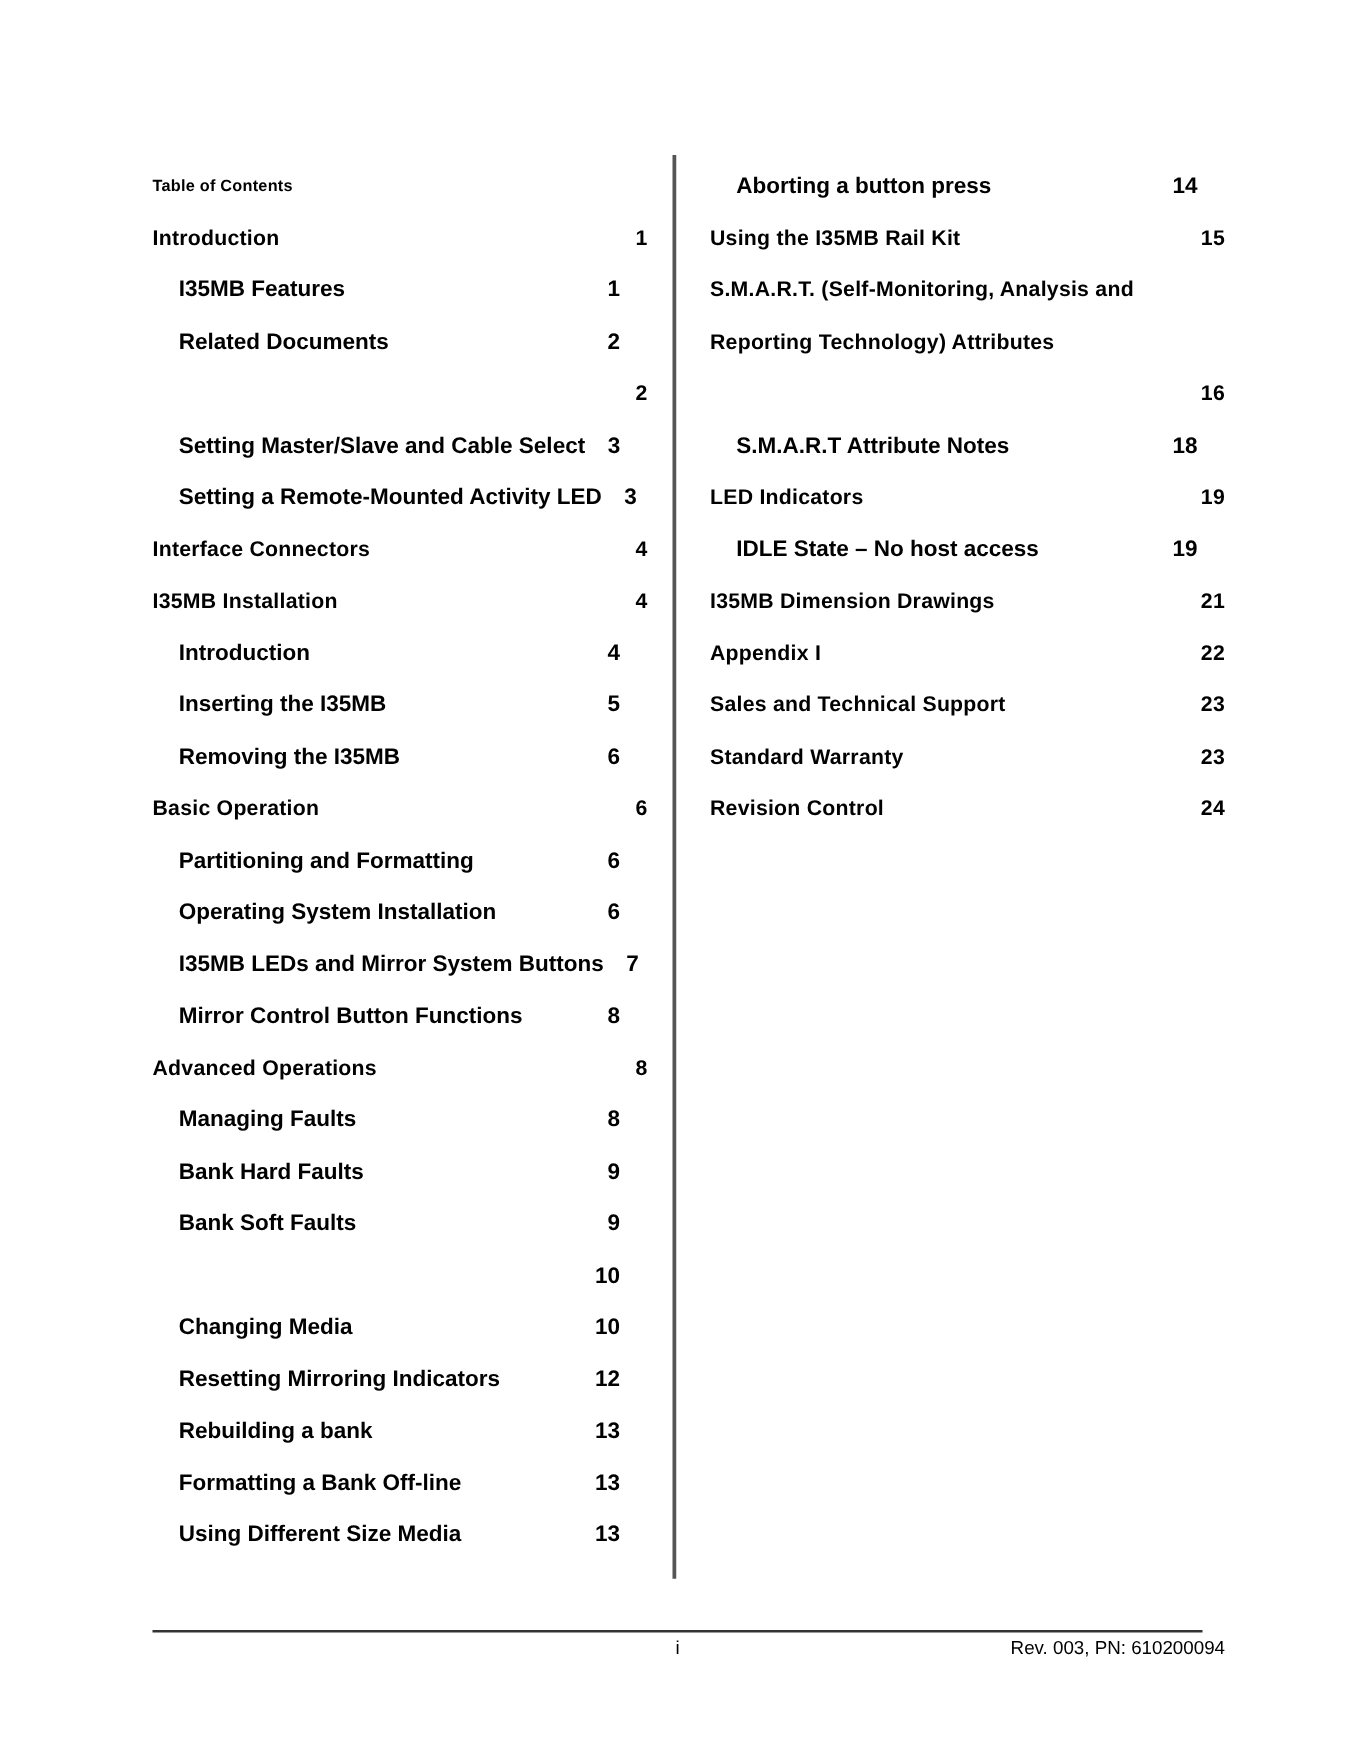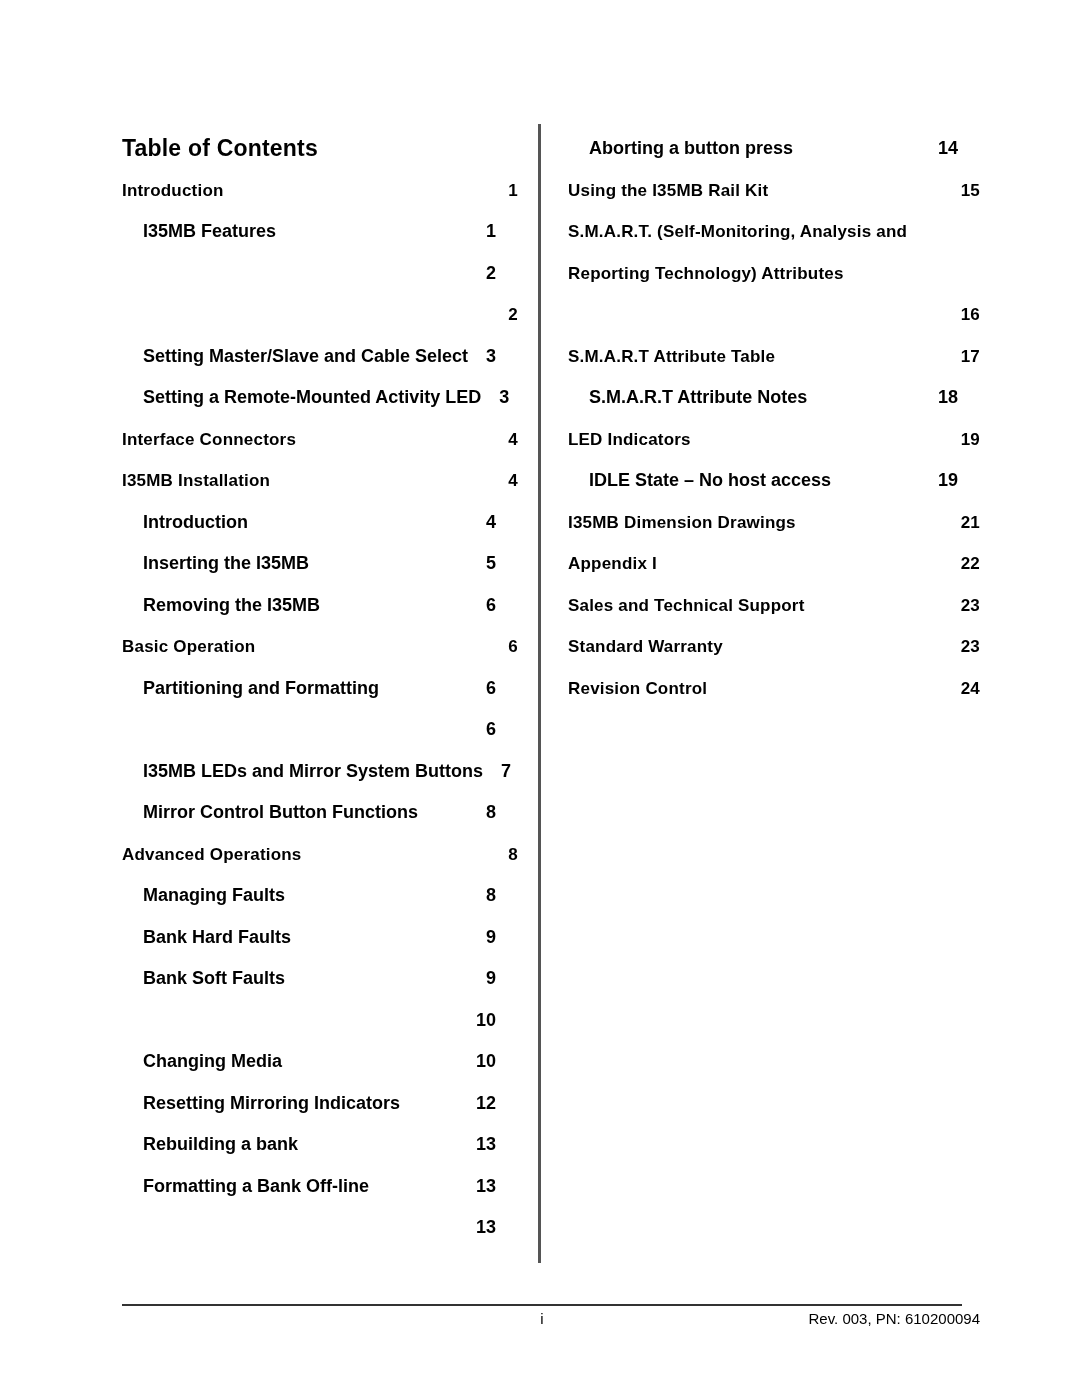--- a/index.html
+++ b/index.html
@@ -38,21 +38,21 @@
     position: absolute;
     left: 538px;
     top: 124px;
     width: 3px;
     height: 1139px;
     background: #555555;
   }
 
   
   .toc-title {
-    font-size: 23px;
+    font-size: 13px;
     font-weight: bold;
     letter-spacing: 0.2px;
     line-height: 41.5px;
     height: 41.5px;
     margin: 0;
     white-space: nowrap;
   }
 
   
   .toc-entry {
@@ -151,20 +151,21 @@
           <span class="entry-label">Introduction</span>
           <span class="entry-leader"></span>
           <span class="entry-page">1</span>
         </div>
         <div class="toc-entry level-2">
           <span class="entry-label">I35MB Features</span>
           <span class="entry-leader"></span>
           <span class="entry-page">1</span>
         </div>
         <div class="toc-entry level-2">
+          <span class="entry-label">Related Documents</span>
           <span class="entry-leader"></span>
           <span class="entry-page">2</span>
         </div>
         <div class="toc-entry level-1">
           <span class="entry-leader"></span>
           <span class="entry-page">2</span>
         </div>
         <div class="toc-entry level-2">
           <span class="entry-label">Setting Master/Slave and Cable Select</span>
           <span class="entry-leader"></span>
@@ -204,20 +205,21 @@
           <span class="entry-label">Basic Operation</span>
           <span class="entry-leader"></span>
           <span class="entry-page">6</span>
         </div>
         <div class="toc-entry level-2">
           <span class="entry-label">Partitioning and Formatting</span>
           <span class="entry-leader"></span>
           <span class="entry-page">6</span>
         </div>
         <div class="toc-entry level-2">
+          <span class="entry-label">Operating System Installation</span>
           <span class="entry-leader"></span>
           <span class="entry-page">6</span>
         </div>
         <div class="toc-entry level-2">
           <span class="entry-label">I35MB LEDs and Mirror System Buttons</span>
           <span class="entry-leader"></span>
           <span class="entry-page">7</span>
         </div>
         <div class="toc-entry level-2">
           <span class="entry-label">Mirror Control Button Functions</span>
@@ -262,20 +264,21 @@
           <span class="entry-label">Rebuilding a bank</span>
           <span class="entry-leader"></span>
           <span class="entry-page">13</span>
         </div>
         <div class="toc-entry level-2">
           <span class="entry-label">Formatting a Bank Off-line</span>
           <span class="entry-leader"></span>
           <span class="entry-page">13</span>
         </div>
         <div class="toc-entry level-2">
+          <span class="entry-label">Using Different Size Media</span>
           <span class="entry-leader"></span>
           <span class="entry-page">13</span>
         </div>
       </div>
   </div>
 
   <div class="toc-column right">
     <div id="right-entries">
         <div class="toc-entry level-2">
           <span class="entry-label">Aborting a button press</span>
@@ -284,25 +287,20 @@
         </div>
         <div class="toc-entry level-1">
           <span class="entry-label">Using the I35MB Rail Kit</span>
           <span class="entry-leader"></span>
           <span class="entry-page">15</span>
         </div>
         <div class="toc-entry level-1 wrap"><span class="entry-label">S.M.A.R.T. (Self-Monitoring, Analysis and Reporting Technology) Attributes</span><span class="wrap-inner">
             <span class="entry-leader"></span>
             <span class="entry-page">16</span>
           </span></div>
-        <div class="toc-entry level-1">
-          <span class="entry-label">S.M.A.R.T Attribute Table</span>
-          <span class="entry-leader"></span>
-          <span class="entry-page">17</span>
-        </div>
         <div class="toc-entry level-2">
           <span class="entry-label">S.M.A.R.T Attribute Notes</span>
           <span class="entry-leader"></span>
           <span class="entry-page">18</span>
         </div>
         <div class="toc-entry level-1">
           <span class="entry-label">LED Indicators</span>
           <span class="entry-leader"></span>
           <span class="entry-page">19</span>
         </div>

